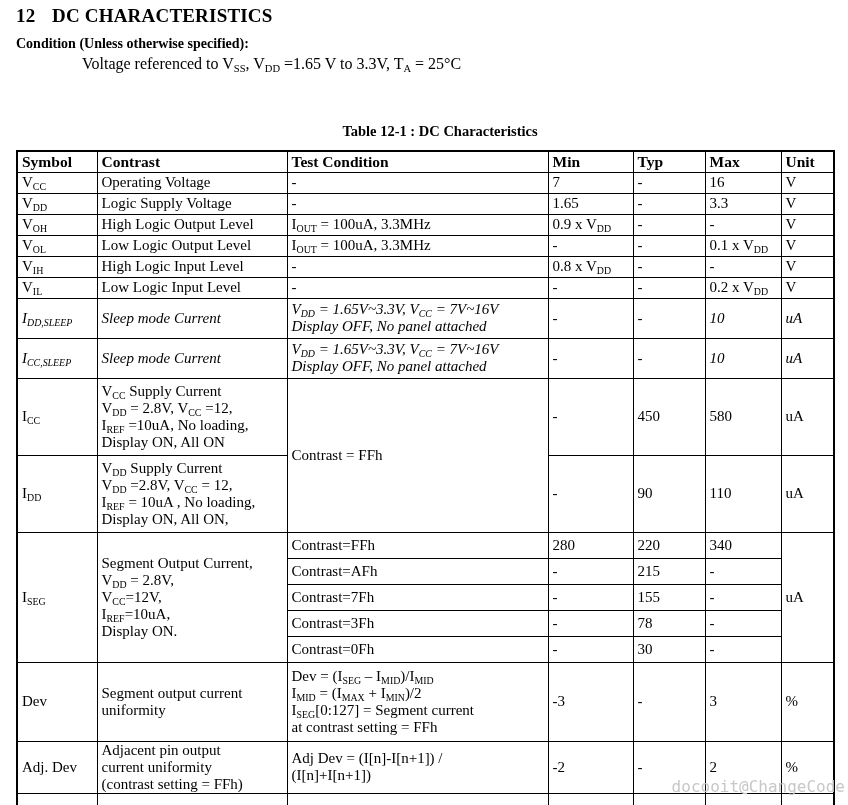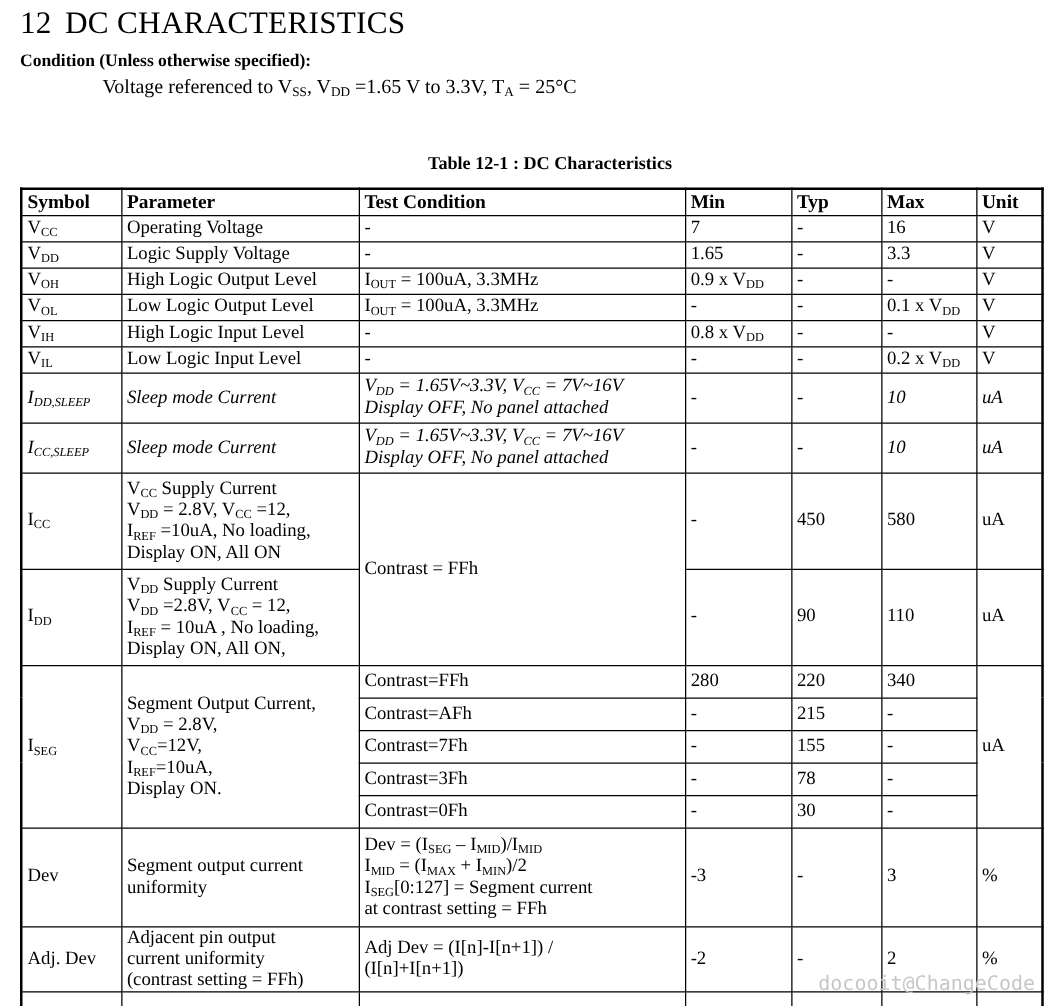--- a/index.html
+++ b/index.html
@@ -1,21 +1,21 @@
 <!DOCTYPE html>
 <html><head>
 <meta charset="utf-8">
 <style>
   html,body{margin:0;padding:0;}
   body{
     width:848px;height:805px;overflow:hidden;position:relative;
     background:#ffffff;color:#000;
     font-family:"Liberation Serif", serif;
   }
-  .heading{margin:5px 0 0 16px;font-size:25px;font-weight:normal;letter-spacing:.2px;}
+  .heading{margin:5px 0 0 16px;font-size:19px;font-weight:bold;letter-spacing:.2px;}
   .heading .num{display:inline-block;width:36px;}
   .cond-label{margin:9px 0 0 16px;font-size:14px;font-weight:bold;}
   .cond-text{margin:3px 0 0 82px;font-size:16px;}
   .caption{position:absolute;left:0;top:123px;width:880px;text-align:center;
     font-size:14.5px;font-weight:bold;}
   sub{font-size:0.66em;line-height:0;vertical-align:-0.28em;}
   table.dc{
     position:absolute;left:16px;top:150px;width:817px;
     border-collapse:collapse;table-layout:fixed;
     border:2px solid #000;
@@ -25,21 +25,21 @@
     padding:0 4px;
     font-size:15px;line-height:17px;
     vertical-align:middle;text-align:left;
     white-space:pre-line;overflow:hidden;
   }
   table.dc th{font-weight:bold;font-size:15.5px;}
   tr.h21{height:21px;margin-top:24px;} tr.h40{height:40px;font-style:italic;} tr.h77{height:77px;}
   tr.h26{height:26px;} tr.h79{height:79px;} tr.h50{height:50px;} tr.h22{height:22px;}
   td.va-top{vertical-align:top;padding-top:1px;}
   .watermark{
-    position:absolute;right:20px;top:777px;
+    position:absolute;right:3px;top:777px;
     font-family:"DejaVu Sans Mono", monospace;
     font-size:16px;color:#c7c7c7;letter-spacing:0px;
     pointer-events:none;
   }
 </style>
 </head>
 <body>
 
 <div class="heading">
   <span class="num">12</span><span>DC CHARACTERISTICS</span>
@@ -54,21 +54,21 @@
       <col style="width:190px">
       <col style="width:261px">
     <col style="width:85px">
       <col style="width:72px">
       <col style="width:76px">
       <col style="width:53px">
   </colgroup>
   <tbody>
       <tr class="h21">
     <th>Symbol</th>
-    <th>Parameter</th>
+    <th>Contrast</th>
     <th>Test Condition</th>
     <th>Min</th>
     <th>Typ</th>
     <th>Max</th>
     <th>Unit</th>
   </tr>
 
   <tr class="h21">
     <td>V<sub>CC</sub></td>
     <td>Operating Voltage</td>

